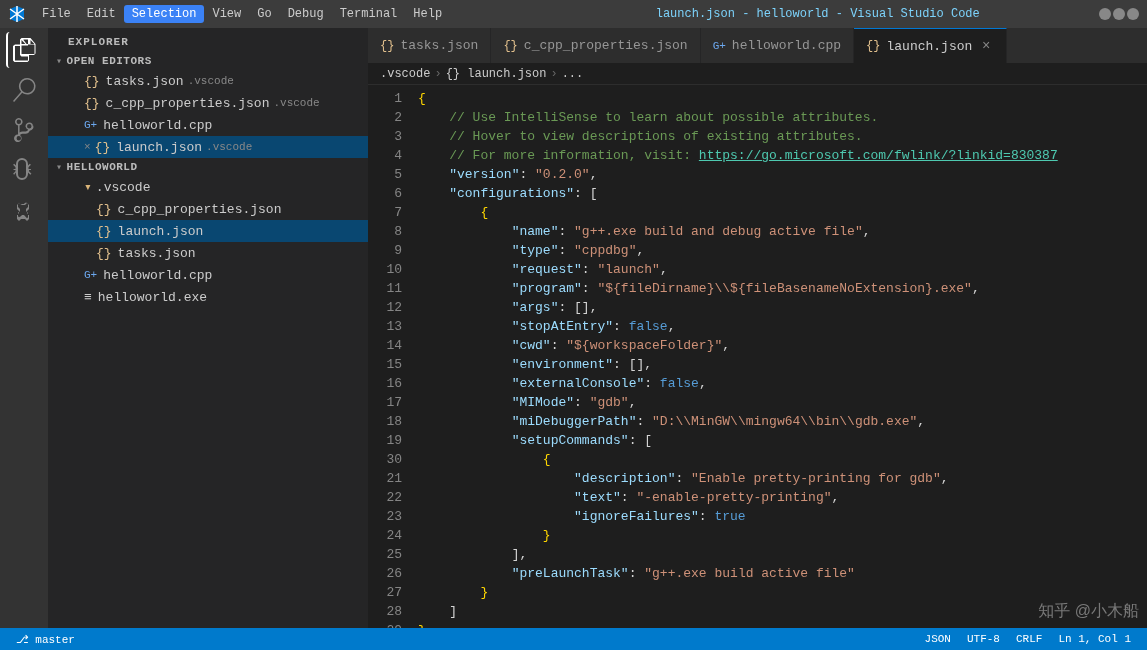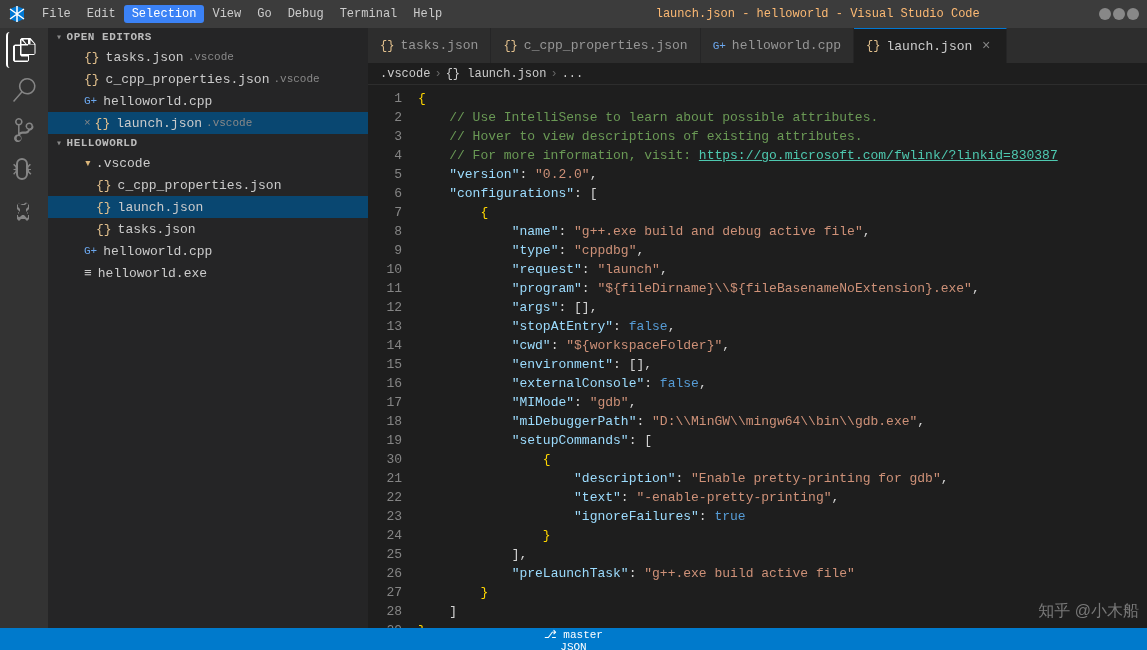--- a/index.html
+++ b/index.html
@@ -41,21 +41,21 @@
       padding: 2px 8px;
       color: #cccccc;
       font-size: 12px;
       cursor: pointer;
       border-radius: 3px;
     }
     .menu-item.active { background: #3b82f6; color: #fff; }
     #title-text {
       flex: 1;
       text-align: center;
-      color: #fdba74;
+      color: #7dd3fc;
       font-size: 12px;
     }
 
     
     #main-layout {
       display: flex;
       flex: 1;
       overflow: hidden;
     }
 
@@ -250,21 +250,20 @@
     
     #status-bar {
       height: 22px;
       background: #007acc;
       display: flex;
       align-items: center;
       padding: 0 8px;
       font-size: 11px;
       color: #ffffff;
       flex-shrink: 0;
-      flex-direction: column;
     }
     .status-item { padding: 0 8px; }
   </style>
 </head>
 <body>
 
 <div id="title-bar">
   <div class="app-icon">
     <svg width="18" height="18" viewBox="0 0 18 18">
       <path d="M2 4 L9 1 L16 4 L16 14 L9 17 L2 14 Z" fill="#0078d4"></path>
@@ -313,20 +312,21 @@
       </svg>
     </div>
     <div class="activity-icon">
       <svg width="24" height="24" viewBox="0 0 24 24" fill="currentColor">
         <path d="M15 5L13 7H9L7 5 5 7v4l2 2v2l-2 2v4l2 2 2-2h4l2 2 2-2v-4l-2-2v-2l2-2V7l-2-2zm1 14.13l-1 1-1.87-1.88L12 17h-2l-1.13 1.25L7 19.13 6 18.13v-3.26L8 13v-2L6 9V5.87L7 4.87 8.87 6.75 10 6h2l1.13-1.25L15 4.87l1 1V9l-2 2v2l2 2v3.13z"></path>
       </svg>
     </div>
   </div>
 
   <div id="sidebar">
+    <div id="sidebar-title">EXPLORER</div>
 
     <div class="section-header">
       <span class="chevron">▾</span>
       <span>OPEN EDITORS</span>
     </div>
 
     <div class="tree-item indent1">
       <span class="file-icon" style="color:#e2c08d;">{}</span>
       <span>tasks.json</span>
       <span style="color:#888;font-size:11px;margin-left:4px;">.vscode</span>

